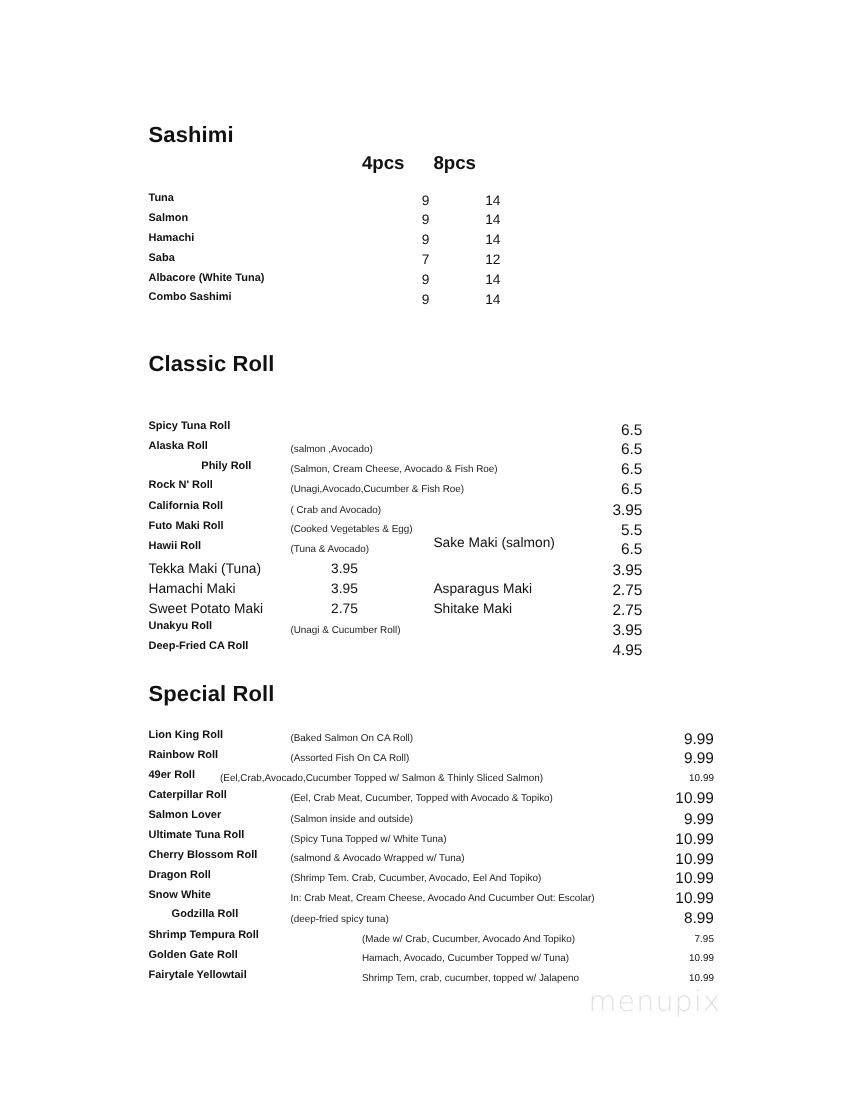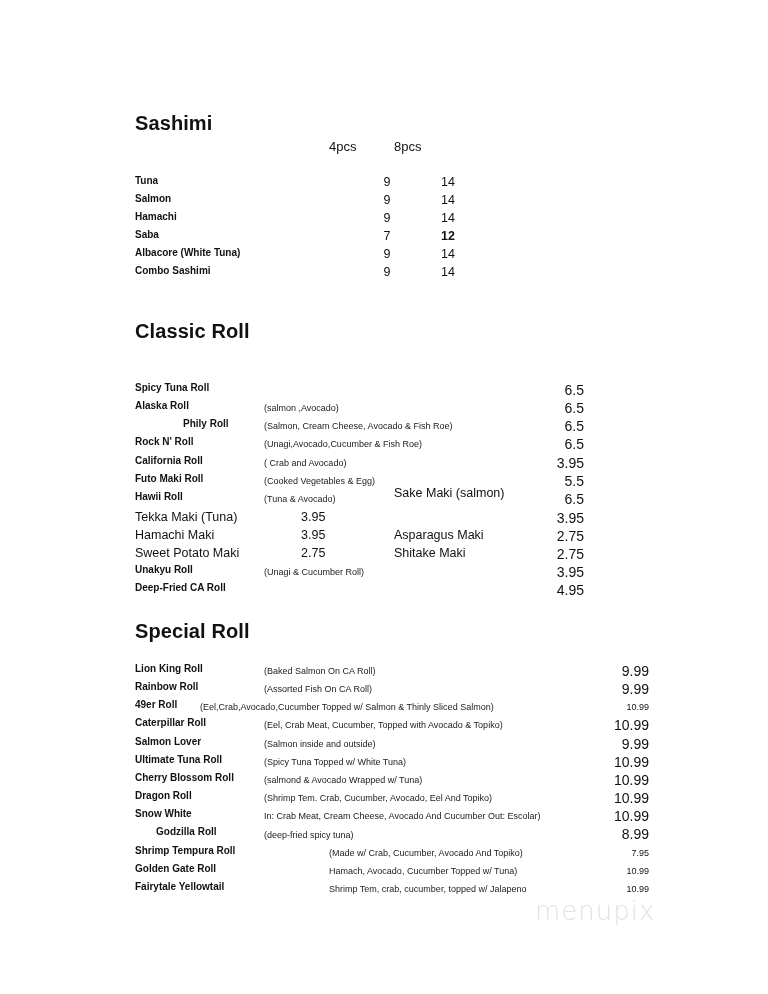--- a/index.html
+++ b/index.html
@@ -3,21 +3,21 @@
   <meta charset="utf-8">
   <style>
     html, body { margin: 0; padding: 0; background: #ffffff; }
     body {
       width: 768px; height: 994px; position: relative; overflow: hidden;
       font-family: "Liberation Sans", "DejaVu Sans", sans-serif;
       color: #111111;
     }
     .abs { position: absolute; white-space: nowrap; }
     .section-title { font-size: 20px; font-weight: bold; letter-spacing: 0.1px; }
-    .colhead { font-size: 13px; font-weight: normal; }
+    .colhead { font-size: 17px; font-weight: bold; }
     .name { font-size: 10px; font-weight: bold; }
     .name-reg { font-size: 12.5px; font-weight: normal; }
     .desc { font-size: 9px; font-weight: normal; color: #222; }
     .price { font-size: 14px; text-align: right; }
     .price-sm { font-size: 9px; text-align: right; }
     .num { font-size: 12.5px; text-align: center; width: 20px; }
     .watermark {
       font-size: 26px; color: #e2e2e2; letter-spacing: 1px;
       font-family: "DejaVu Sans", sans-serif; font-weight: 200;
     }
@@ -37,21 +37,21 @@
   <div class="abs name" style="left:135px; top:193px;">Salmon</div>
   <div class="abs num" style="left:377px; top:193px;">9</div>
   <div class="abs num" style="left:438px; top:193px;">14</div>
 
   <div class="abs name" style="left:135px; top:211px;">Hamachi</div>
   <div class="abs num" style="left:377px; top:211px;">9</div>
   <div class="abs num" style="left:438px; top:211px;">14</div>
 
   <div class="abs name" style="left:135px; top:229px;">Saba</div>
   <div class="abs num" style="left:377px; top:229px;">7</div>
-  <div class="abs num" style="left:438px; top:229px;font-weight:bold;">12</div>
+  <div class="abs num" style="left:438px; top:229px;">12</div>
 
   <div class="abs name" style="left:135px; top:247px;">Albacore (White Tuna)</div>
   <div class="abs num" style="left:377px; top:247px;">9</div>
   <div class="abs num" style="left:438px; top:247px;">14</div>
 
   <div class="abs name" style="left:135px; top:265px;">Combo Sashimi</div>
   <div class="abs num" style="left:377px; top:265px;">9</div>
   <div class="abs num" style="left:438px; top:265px;">14</div>
 </div>
 

